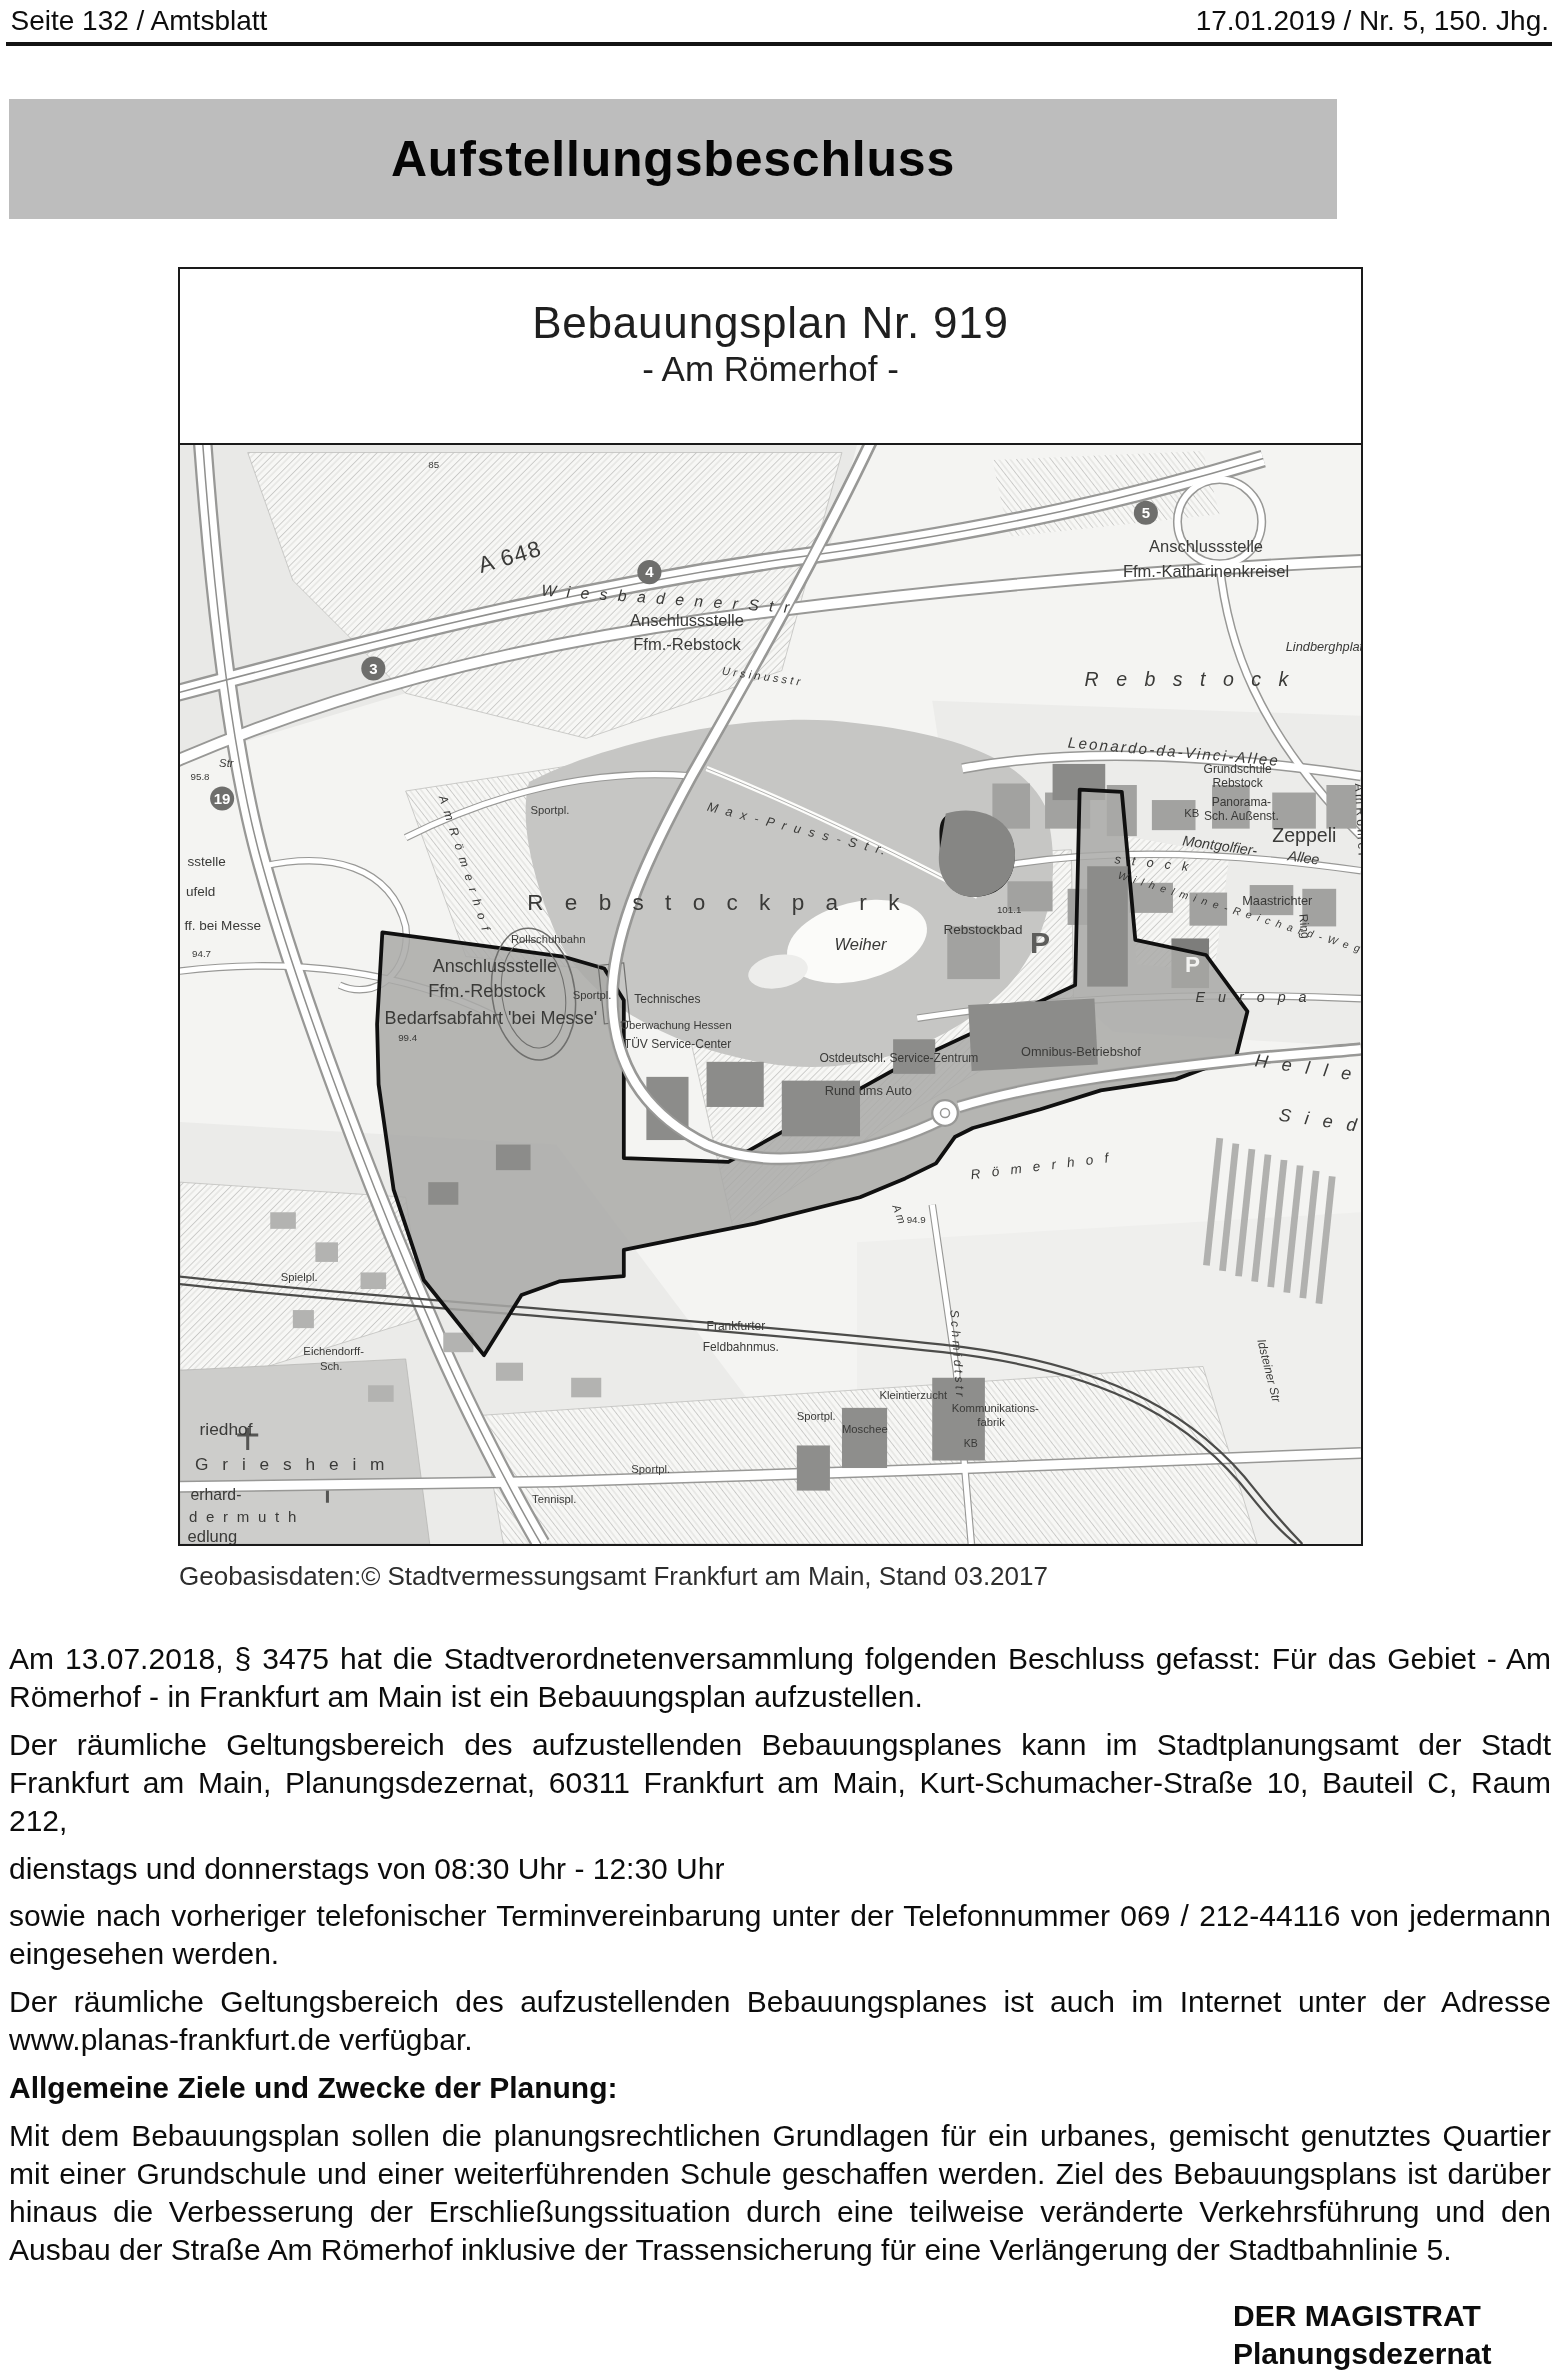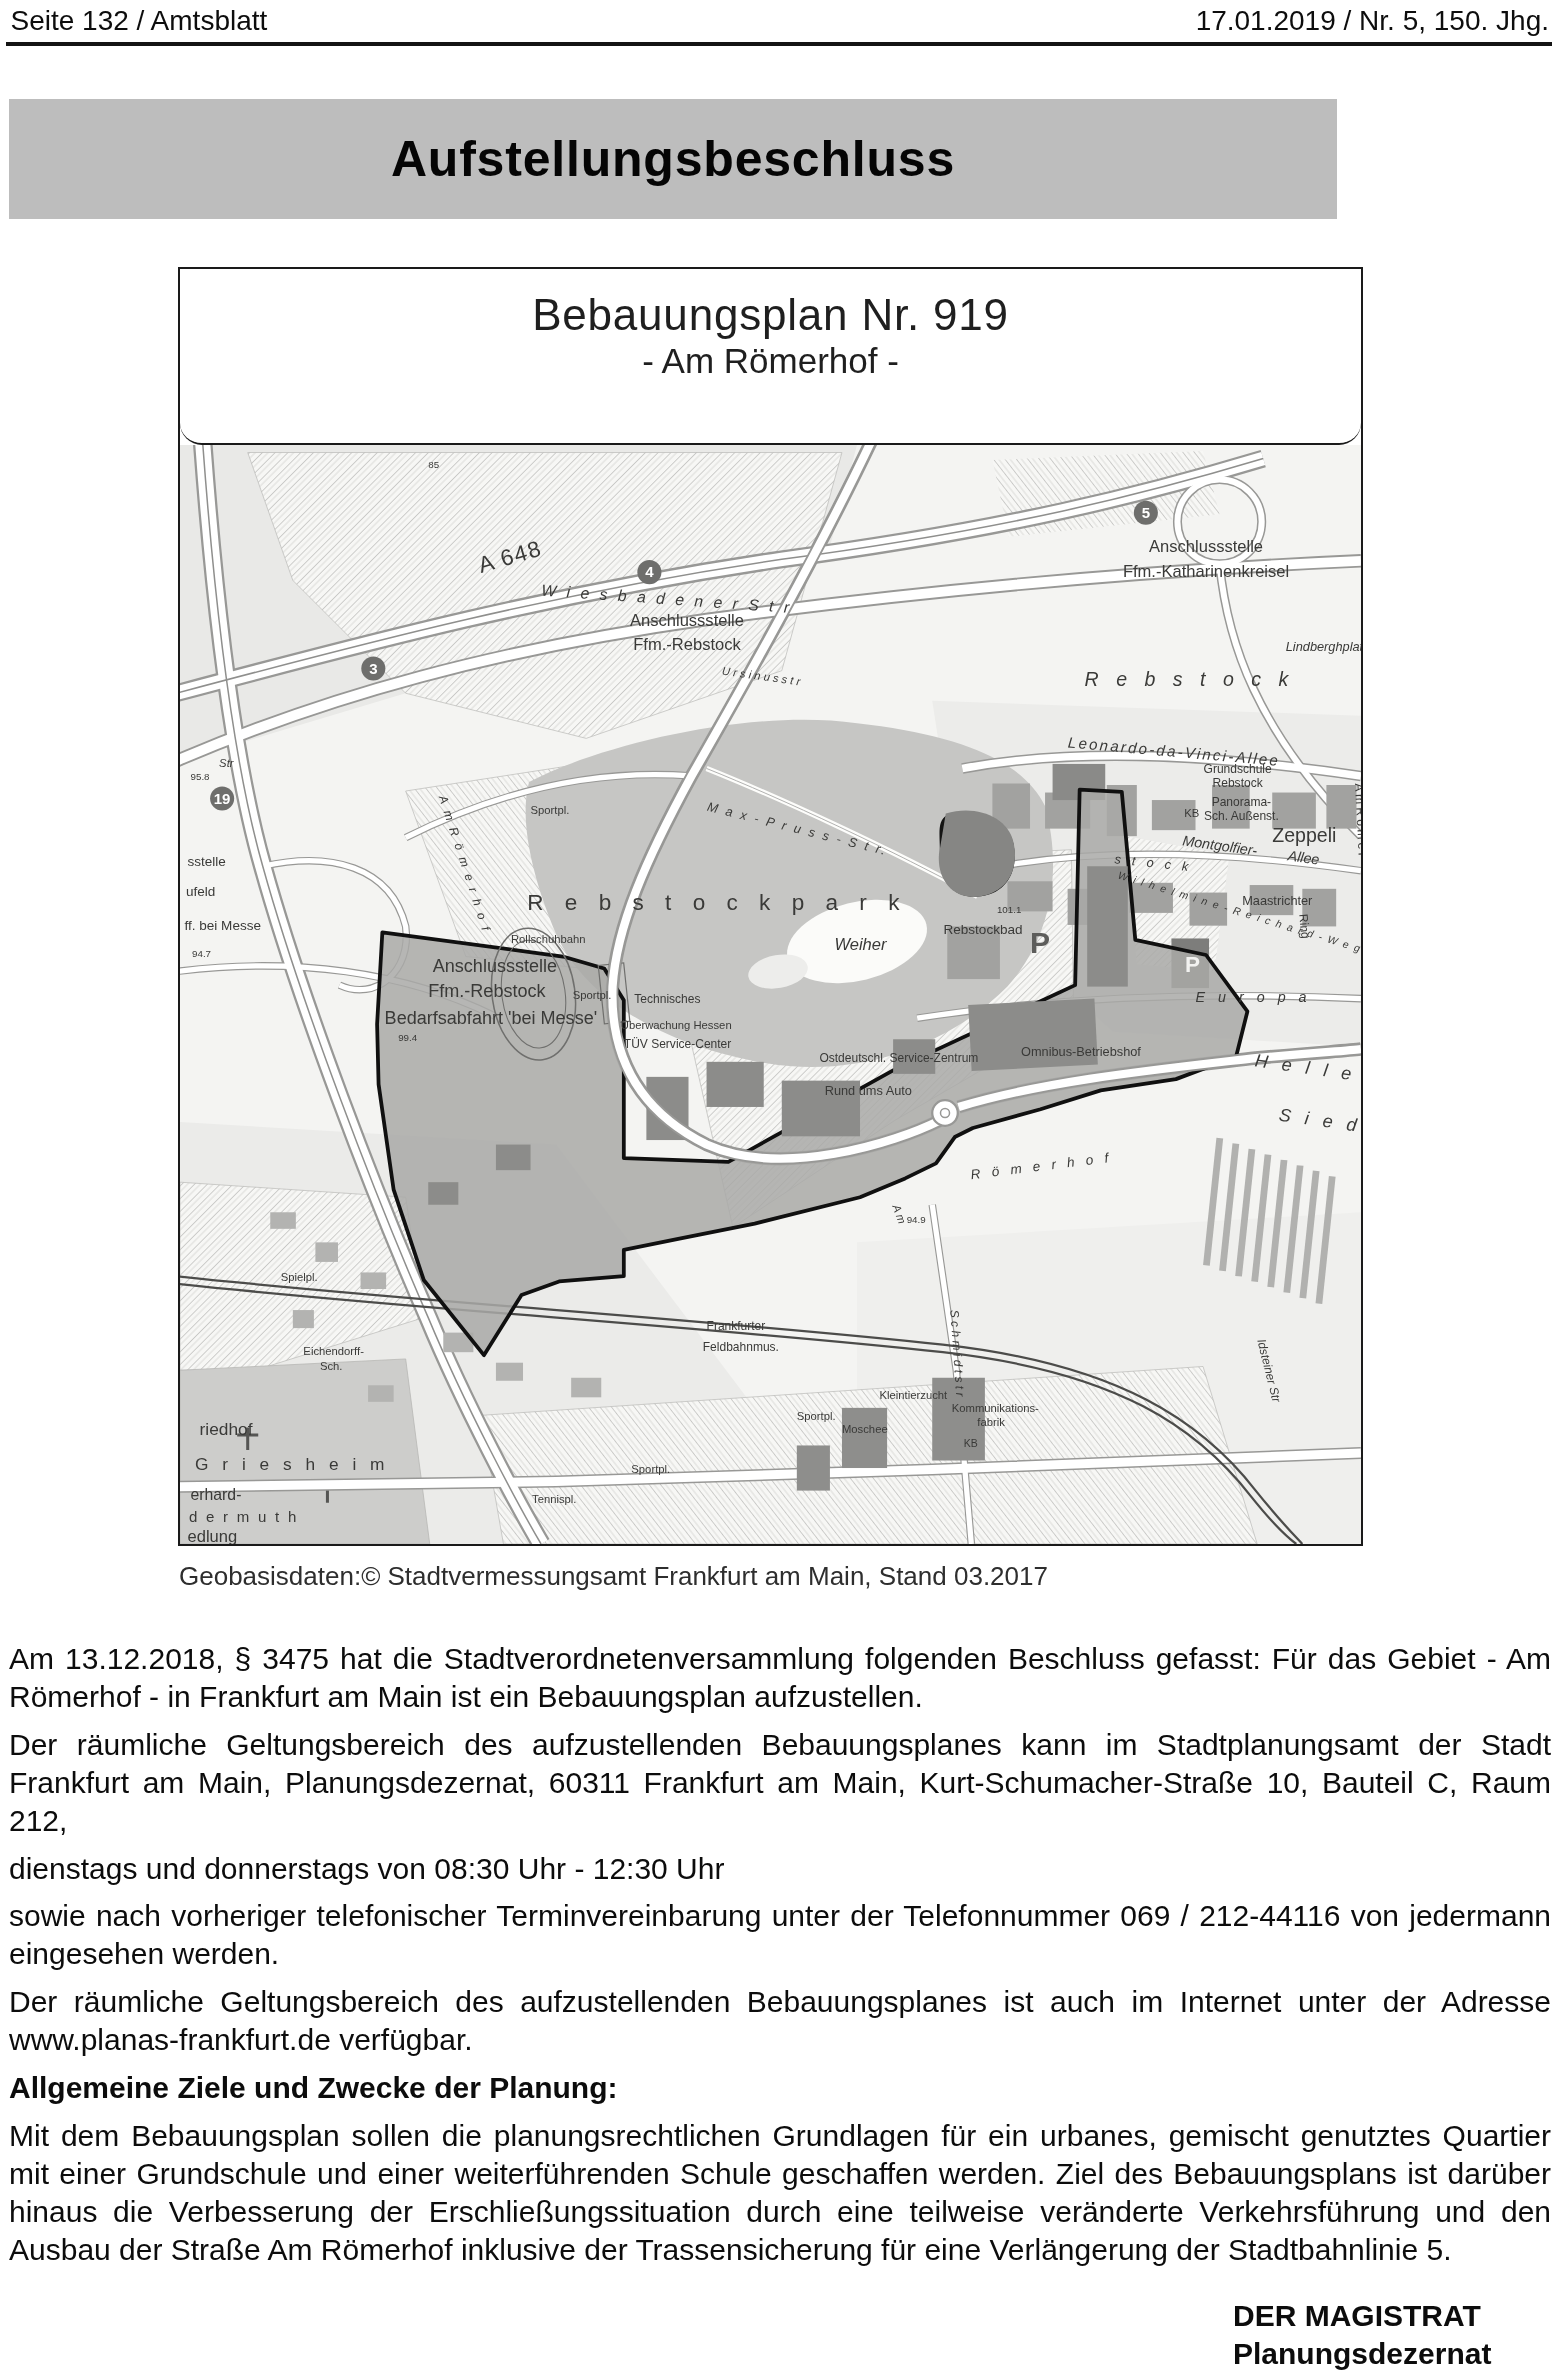--- a/index.html
+++ b/index.html
@@ -4,21 +4,21 @@
 <style>
   html,body{margin:0;padding:0;background:#fff;}
   body{width:1558px;height:2377px;position:relative;font-family:"Liberation Sans",sans-serif;color:#111;}
   .hdr{position:absolute;top:4.5px;font-size:28px;color:#0d0d0d;white-space:nowrap;}
   #hdr-left{left:10.5px;}
   #hdr-right{right:9px;}
   .rule{position:absolute;top:42px;left:6px;right:6px;height:3.8px;background:#141414;}
   .banner{position:absolute;top:99px;left:9px;width:1328px;height:120px;background:#bdbdbd;display:flex;align-items:center;justify-content:center;}
   .banner h1{margin:0;font-size:50px;font-weight:bold;color:#050505;letter-spacing:0.8px;}
   .map-figure{position:absolute;left:178px;top:267px;width:1185px;height:1279px;border:2.3px solid #1a1a1a;box-sizing:border-box;background:#fff;}
-  .map-title{height:176px;border-bottom:2.3px solid #1a1a1a;text-align:center;box-sizing:border-box;padding-top:21px;border-radius:22px;}
+  .map-title{height:176px;border-bottom:2.3px solid #1a1a1a;text-align:center;box-sizing:border-box;padding-top:29px;}
   .map-title .t1{font-size:44px;color:#1f1f1f;letter-spacing:0.8px;}
   .map-title .t2{font-size:35px;color:#1f1f1f;margin-top:1px;}
   .map-body{position:relative;width:100%;height:1099px;overflow:hidden;}
   .map-body svg{position:absolute;left:0;top:0;}
   .caption{position:absolute;left:179px;top:1561px;font-size:26px;color:#2e2e2e;}
   .bodytext{position:absolute;left:9px;top:1640px;width:1542px;}
   .bodytext p{margin:0 0 9.8px 0;font-size:30px;line-height:38px;color:#0c0c0c;text-align:justify;}
   .bodytext p.nojust{text-align:left;}
   .bodytext p.hd{font-weight:bold;text-align:left;}
   .sig{position:absolute;left:1233px;top:2297px;font-size:30px;font-weight:bold;line-height:38px;color:#0c0c0c;}
@@ -287,21 +287,21 @@
           <circle cx="1284" cy="90" r="16" fill="#6e6e6c"></circle>
           <text x="1284" y="97" text-anchor="middle" font-size="20" font-weight="bold" fill="#ffffff" font-family="&quot;Liberation Sans&quot;, sans-serif">5</text>
         </g>
     </svg>
   </div>
 </div>
 
 <div class="caption">Geobasisdaten:© Stadtvermessungsamt Frankfurt am Main, Stand 03.2017</div>
 
 <div class="bodytext">
-  <p>Am 13.12.2018, § 3475 hat die Stadtverordnetenversammlung folgenden Beschluss gefasst: Für das Gebiet - Am Römerhof - in Frankfurt am Main ist ein Bebauungsplan aufzustellen.</p>
+  <p>Am 13.07.2018, § 3475 hat die Stadtverordnetenversammlung folgenden Beschluss gefasst: Für das Gebiet - Am Römerhof - in Frankfurt am Main ist ein Bebauungsplan aufzustellen.</p>
   <p>Der räumliche Geltungsbereich des aufzustellenden Bebauungsplanes kann im Stadtplanungsamt der Stadt Frankfurt am Main, Planungsdezernat, 60311 Frankfurt am Main, Kurt-Schumacher-Straße 10, Bauteil C, Raum 212,</p>
   <p class="nojust">dienstags und donnerstags von 08:30 Uhr - 12:30 Uhr</p>
   <p>sowie nach vorheriger telefonischer Terminvereinbarung unter der Telefonnummer 069 / 212-44116 von jedermann eingesehen werden.</p>
   <p>Der räumliche Geltungsbereich des aufzustellenden Bebauungsplanes ist auch im Internet unter der Adresse www.planas-frankfurt.de verfügbar.</p>
   <p class="hd">Allgemeine Ziele und Zwecke der Planung:</p>
   <p>Mit dem Bebauungsplan sollen die planungsrechtlichen Grundlagen für ein urbanes, gemischt genutztes Quartier mit einer Grundschule und einer weiterführenden Schule geschaffen werden. Ziel des Bebauungsplans ist darüber hinaus die Verbesserung der Erschließungssituation durch eine teilweise veränderte Verkehrsführung und den Ausbau der Straße Am Römerhof inklusive der Trassensicherung für eine Verlängerung der Stadtbahnlinie 5.</p>
 </div>
 
 <div class="sig">
   <div>DER MAGISTRAT</div>

